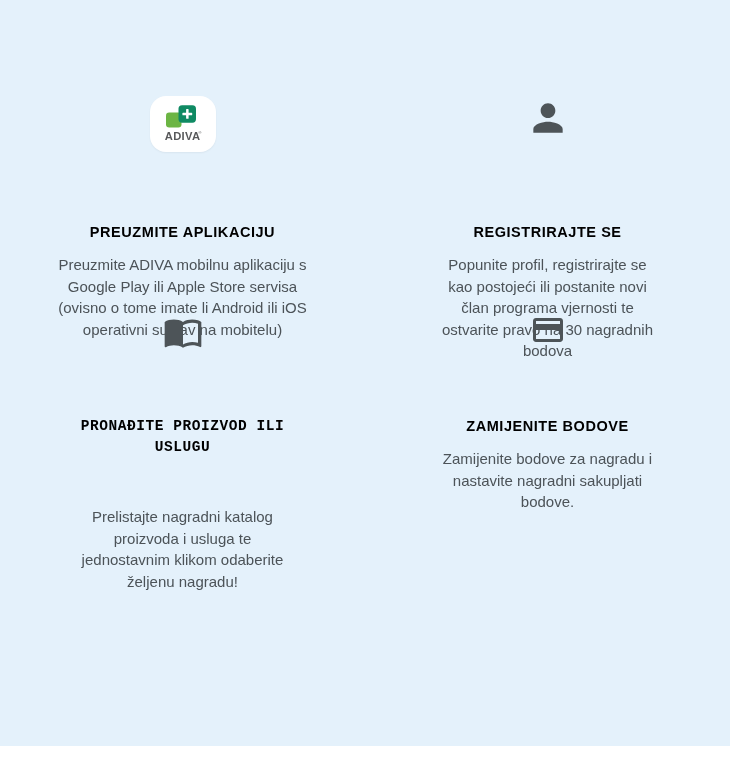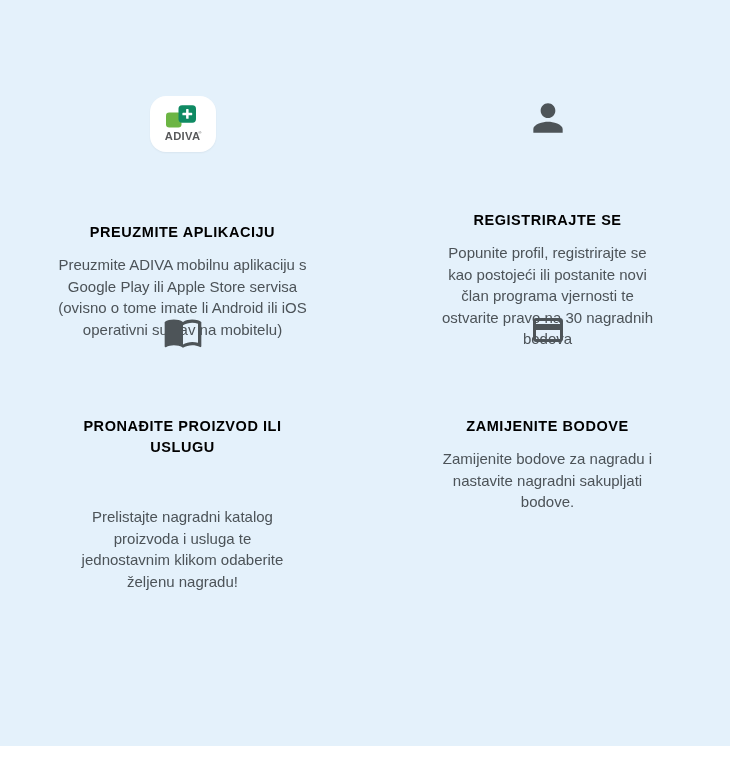--- a/index.html
+++ b/index.html
@@ -107,22 +107,22 @@
   }
 
   
   .card-1 .step-desc { max-width: 250px; margin-left: auto; margin-right: auto; }
   .card-2 .step-desc { max-width: 226px; margin-left: auto; margin-right: auto; }
   .card-3 .step-title { max-width: 210px; margin-left: auto; margin-right: auto; }
   .card-3 .step-desc { max-width: 218px; margin-left: auto; margin-right: auto; margin-top: 48px; }
   .card-4 .step-desc { max-width: 222px; margin-left: auto; margin-right: auto; }
 
   .card-1 .step-title-wrap { margin-top: 16px; }
-  .card-2 .step-title-wrap { margin-top: 4px; }
-  .card-3 .step-title-wrap { margin-top: 34px; }
+  .card-2 .step-title-wrap { margin-top: 16px; }
+  .card-3 .step-title-wrap { margin-top: 34px; font-family: Liberation Mono, monospace; }
   .card-4 .step-title-wrap { margin-top: 34px; text-align: center; }
 </style>
 </head>
 <body>
 
 <div id="page">
 
   <div id="steps-section">
 
     <div class="steps-grid">

